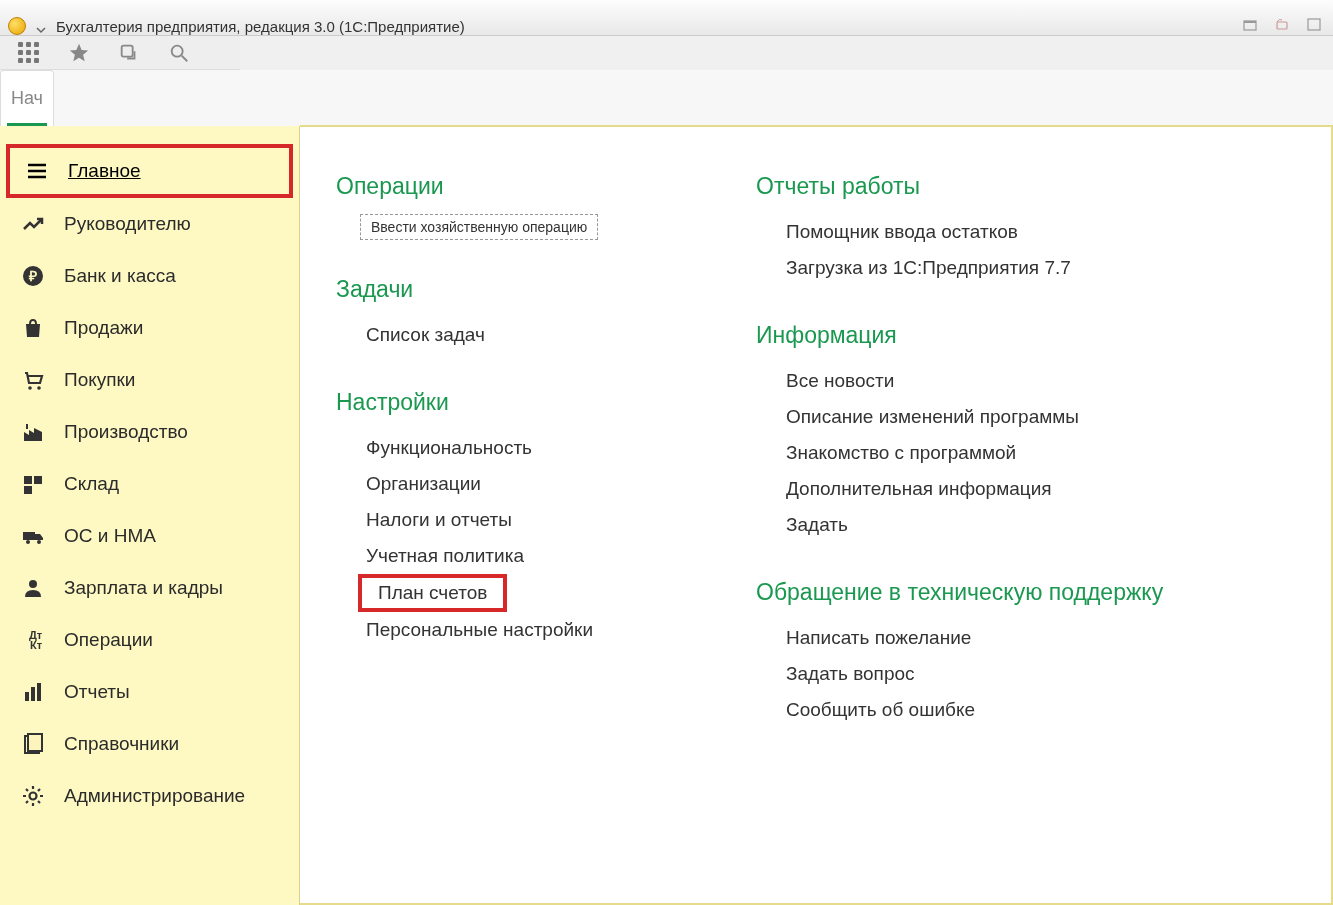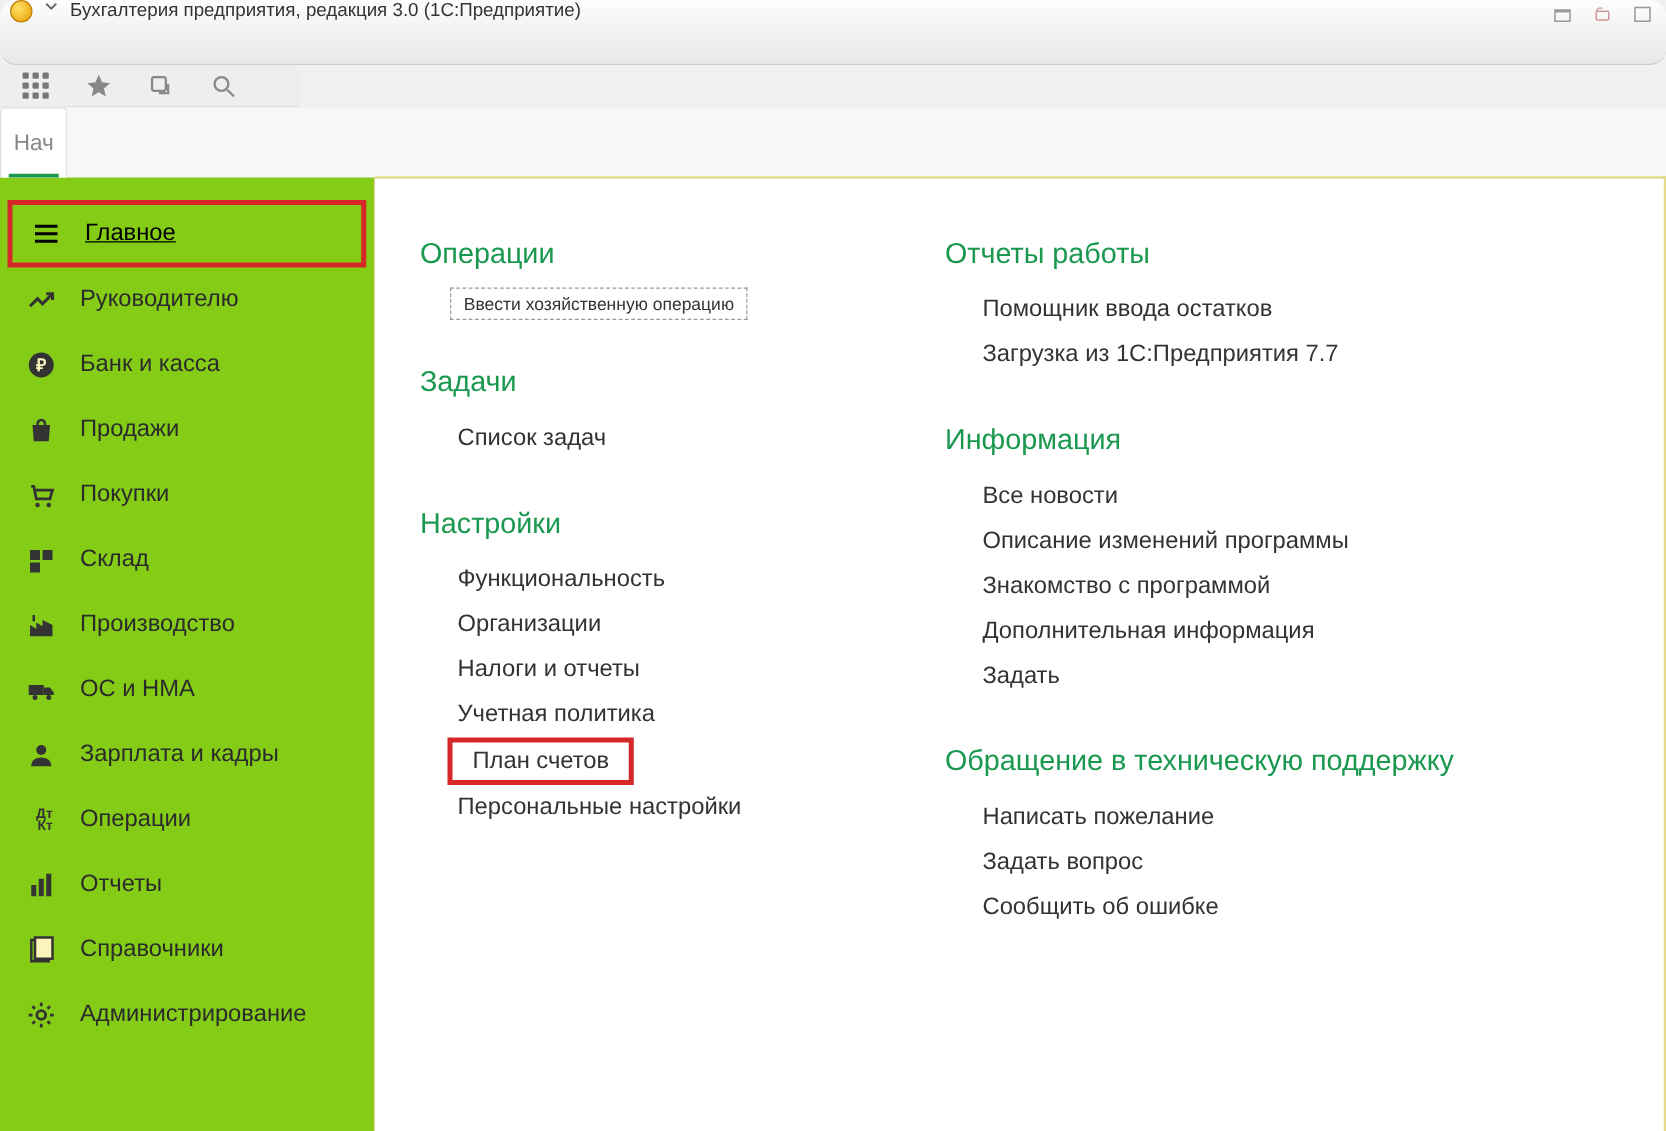--- a/index.html
+++ b/index.html
@@ -6,28 +6,27 @@
   body {
     font-family: Arial, sans-serif;
     font-size: 16px;
     background: #f0f0f0;
     width: 1333px;
     height: 905px;
     overflow: hidden;
     color: #333;
   }
   .titlebar {
-    height: 52px;
+    height: 36px;
     background: linear-gradient(#fdfdfd, #e8e8e8);
     border-bottom: 1px solid #ccc;
     display: flex;
-    align-items: flex-start;
+    align-items: flex-end;
     padding: 0 8px;
     gap: 10px;
-    border-radius: 13px;
   }
   .titlebar .app-icon {
     width: 18px; height: 18px;
     border-radius: 50%;
     background: radial-gradient(circle at 35% 35%, #ffe066, #e8a200);
     border: 1px solid #c08000;
     position: relative;
   }
   .titlebar .app-icon::after{
     content:"";
@@ -36,21 +35,21 @@
   .titlebar .dropdown-icon svg { display:block;}
   .titlebar .title-text { font-size: 15px; color: #333; }
   .titlebar .spacer { flex: 1; }
   .titlebar .tb-btn { width: 22px; height: 22px; display:flex;align-items:center;justify-content:center; color:#888;}
   .app-body {
     display: flex;
     height: calc(905px - 36px);
   }
   .left-col {
     width: 300px;
-    background: #84cc16;
+    background: #fef9c3;
     border-right: 1px solid #d9cf8f;
     display:flex;flex-direction:column;
   }
   .toolbar {
     height: 90px;
     background: #eee;
     border-bottom: 1px solid #ddd;
     display:flex;align-items:center;
     padding: 0 18px;
     gap: 28px;
@@ -270,36 +269,36 @@
               <circle cx="9" cy="20" r="1.8" fill="#333"></circle>
               <circle cx="18" cy="20" r="1.8" fill="#333"></circle>
             </svg>
         </span>
         <span>Покупки</span>
       </div>
 
       <div class="side-item">
         <span class="icon">
           <svg width="24" height="24" viewBox="0 0 24 24">
+              <path d="M3 21 L3 12 L8 15 L8 10 L13 13 L13 8 L21 12 L21 21 Z" fill="#333"></path>
+              <rect x="5" y="4" width="2" height="5" fill="#333"></rect>
+            </svg>
+        </span>
+        <span>Производство</span>
+      </div>
+
+      <div class="side-item">
+        <span class="icon">
+          <svg width="24" height="24" viewBox="0 0 24 24">
               <rect x="3" y="4" width="8" height="8" fill="#333"></rect>
               <rect x="13" y="4" width="8" height="8" fill="#333"></rect>
               <rect x="3" y="14" width="8" height="8" fill="#333"></rect>
             </svg>
         </span>
         <span>Склад</span>
-      </div>
-
-      <div class="side-item">
-        <span class="icon">
-          <svg width="24" height="24" viewBox="0 0 24 24">
-              <path d="M3 21 L3 12 L8 15 L8 10 L13 13 L13 8 L21 12 L21 21 Z" fill="#333"></path>
-              <rect x="5" y="4" width="2" height="5" fill="#333"></rect>
-            </svg>
-        </span>
-        <span>Производство</span>
       </div>
 
       <div class="side-item">
         <span class="icon">
           <svg width="24" height="24" viewBox="0 0 24 24">
               <rect x="2" y="8" width="12" height="8" fill="#333"></rect>
               <path d="M14 10 L19 10 L22 14 L22 16 L14 16 Z" fill="#333"></path>
               <circle cx="7" cy="18" r="2" fill="#333"></circle>
               <circle cx="18" cy="18" r="2" fill="#333"></circle>
             </svg>

